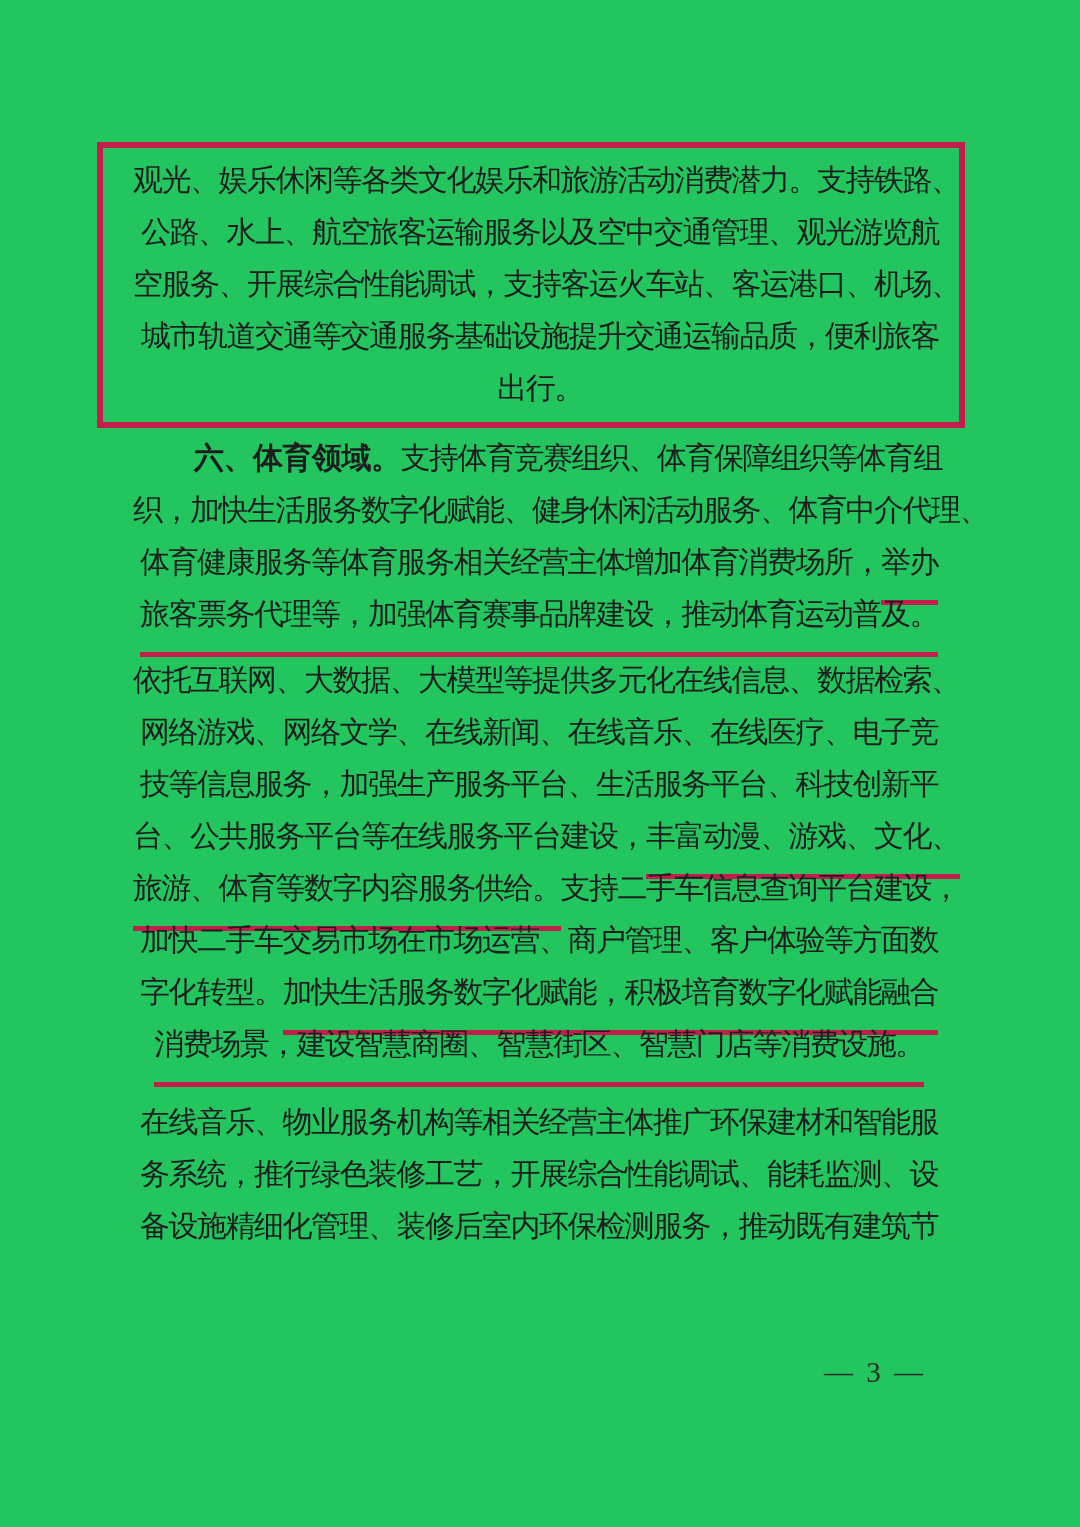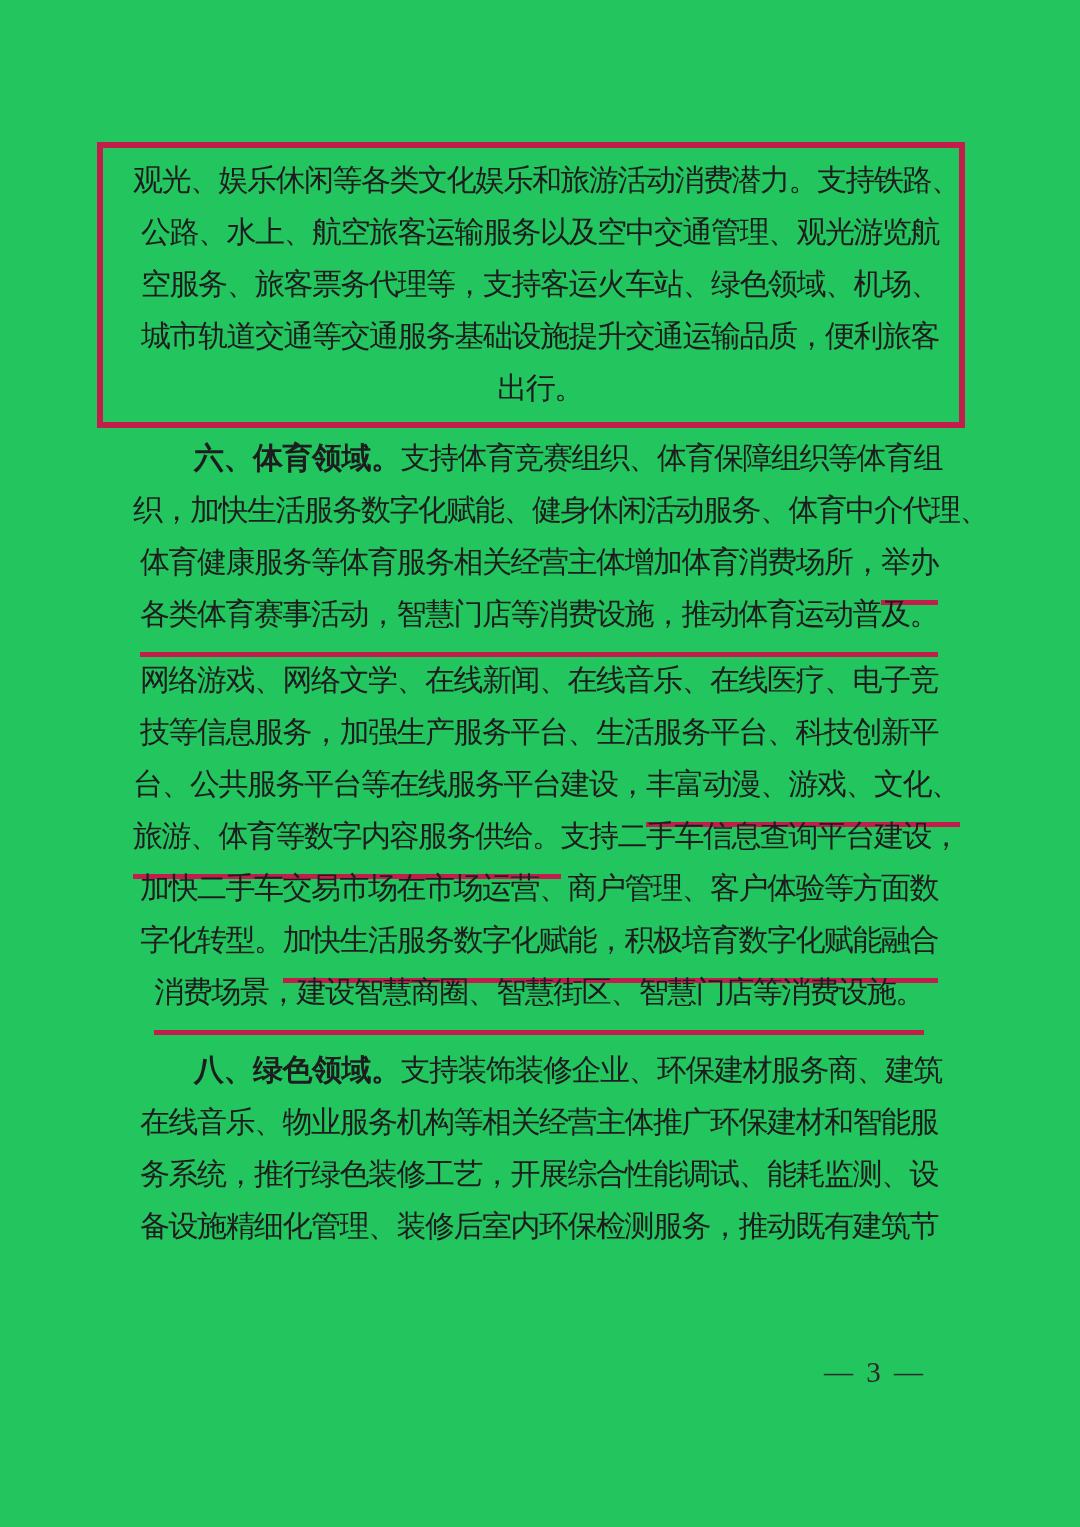--- a/index.html
+++ b/index.html
@@ -54,41 +54,44 @@
   }
 </style>
 </head>
 <body>
 
 <div class="page">
 
   <div class="redbox">
     <div class="line">观光、娱乐休闲等各类文化娱乐和旅游活动消费潜力。支持铁路、</div>
     <div class="line">公路、水上、航空旅客运输服务以及空中交通管理、观光游览航</div>
-    <div class="line">空服务、旅客票务代理等，支持客运火车站、绿色领域、机场、</div>
+    <div class="line">空服务、开展综合性能调试，支持客运火车站、客运港口、机场、</div>
     <div class="line">城市轨道交通等交通服务基础设施提升交通运输品质，便利旅客</div>
     <div class="line">出行。</div>
   </div>
 
   <div class="para para-sports">
     <div class="line indent">
       <span class="hd">六、体育领域。</span><span>支持体育竞赛组织、体育保障组织等体育组</span>
     </div>
     <div class="line">
       <span>织，加快生活服务数字化赋能、健身休闲活动服务、体育中介代理、</span>
     </div>
     <div class="line">
       <span>体育健康服务等体育服务相关经营主体增加体育消费场所，</span><span class="u">举办</span>
     </div>
     <div class="line">
-      <span class="u">各类体育赛事活动，智慧门店等消费设施，推动体育运动普及。</span>
+      <span class="u">旅客票务代理等，加强体育赛事品牌建设，推动体育运动普及。</span>
     </div>
   </div>
 
   <div class="para para-digital">
+    <div class="line">
+      <span>依托互联网、大数据、大模型等提供多元化在线信息、数据检索、</span>
+    </div>
     <div class="line">
       <span>网络游戏、网络文学、在线新闻、在线音乐、在线医疗、电子竞</span>
     </div>
     <div class="line">
       <span>技等信息服务，加强生产服务平台、生活服务平台、科技创新平</span>
     </div>
     <div class="line">
       <span>台、公共服务平台等在线服务平台建设，</span><span class="u">丰富动漫、游戏、文化、</span>
     </div>
     <div class="line">
@@ -99,23 +102,20 @@
     </div>
     <div class="line">
       <span>字化转型。</span><span class="u">加快生活服务数字化赋能，积极培育数字化赋能融合</span>
     </div>
     <div class="line">
       <span class="u">消费场景，建设智慧商圈、智慧街区、智慧门店等消费设施。</span>
     </div>
   </div>
 
   <div class="para para-green">
-    <div class="line indent">
-      <span class="hd">八、绿色领域。</span><span>支持装饰装修企业、环保建材服务商、建筑</span>
-    </div>
     <div class="line">
       <span>在线音乐、物业服务机构等相关经营主体推广环保建材和智能服</span>
     </div>
     <div class="line">
       <span>务系统，推行绿色装修工艺，开展综合性能调试、能耗监测、设</span>
     </div>
     <div class="line">
       <span>备设施精细化管理、装修后室内环保检测服务，推动既有建筑节</span>
     </div>
   </div>

